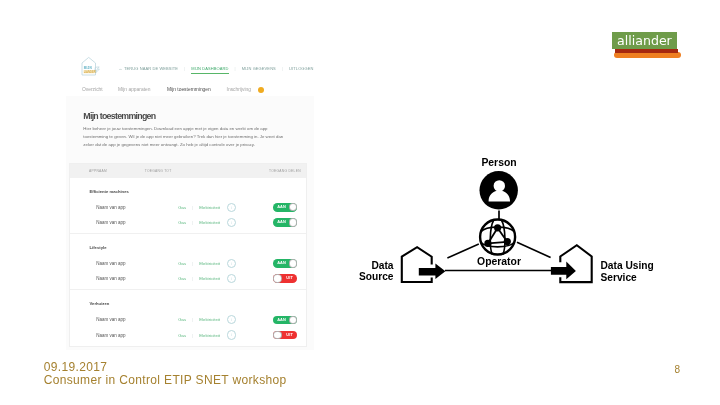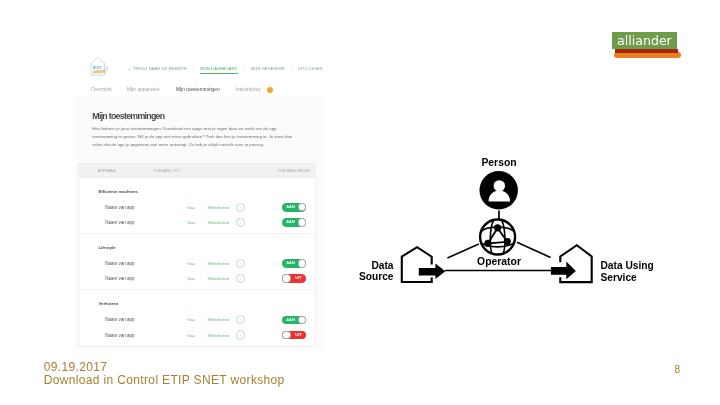--- a/index.html
+++ b/index.html
@@ -7,21 +7,21 @@
   .slide{position:absolute;left:0;top:0;width:624px;height:405px;background:#ffffff;transform:translateZ(0);}
 
   
   .logo{position:absolute;left:611.8px;top:32px;width:70px;height:27px;}
   .logo-orange{position:absolute;left:2.7px;top:19.5px;width:66.2px;height:6.2px;background:#ee7f21;border-radius:3.1px;}
   .logo-darkred{position:absolute;left:3.2px;top:16.5px;width:63.5px;height:4.2px;background:#a5280f;}
   .logo-green{position:absolute;left:0px;top:0px;width:65.2px;height:17px;background:#6f9c4a;}
   .logo-text{position:absolute;left:0px;top:0px;width:65.2px;height:17px;color:#ffffff;font-size:12.6px;line-height:17.5px;text-align:center;font-family:"DejaVu Sans",sans-serif;font-weight:400;letter-spacing:0px;}
 
   
-  .shot{position:absolute;left:75px;top:48px;width:248px;height:302px;background:#ffffff;overflow:hidden;}
+  .shot{position:absolute;left:66px;top:48px;width:248px;height:302px;background:#ffffff;overflow:hidden;}
 
   .site-header{position:absolute;left:0;top:0;width:248px;height:33px;background:#fff;}
   .mijn-logo{position:absolute;left:11.8px;top:7.0px;width:26px;height:22px;overflow:visible;}
 
   .topnav{position:absolute;left:52.8px;top:18.2px;height:10px;font-size:4.0px;letter-spacing:0.1px;color:#7d9e9a;white-space:nowrap;font-family:"Liberation Sans",sans-serif;}
   .topnav .sep{color:#d5dedd;padding:0 4.8px;}
   .topnav a{color:#7d9e9a;text-decoration:none;}
   .topnav a.active{color:#3faa6b;display:inline-block;border-bottom:1.4px solid #57b668;padding-bottom:1.6px;}
 
   .tabs{position:absolute;left:0;top:36.5px;width:248px;height:14px;border-bottom:1px solid #ececec;}
@@ -269,15 +269,15 @@
       <text x="393.5" y="268.5" text-anchor="end" font-size="10.2" font-weight="bold" font-family="Liberation Sans, sans-serif">Data</text>
       <text x="393.5" y="279.6" text-anchor="end" font-size="10.2" font-weight="bold" font-family="Liberation Sans, sans-serif">Source</text>
       <text x="600.5" y="268.5" font-size="10.2" font-weight="bold" font-family="Liberation Sans, sans-serif">Data Using</text>
       <text x="600.5" y="280.5" font-size="10.2" font-weight="bold" font-family="Liberation Sans, sans-serif">Service</text>
     </svg>
   </div>
   </div>
 
   <div class="footer">
     <div>09.19.2017</div>
-    <div>Download in Control ETIP SNET workshop</div>
+    <div>Consumer in Control ETIP SNET workshop</div>
   </div>
   <div class="pageno">8</div>
 
 </body></html>

